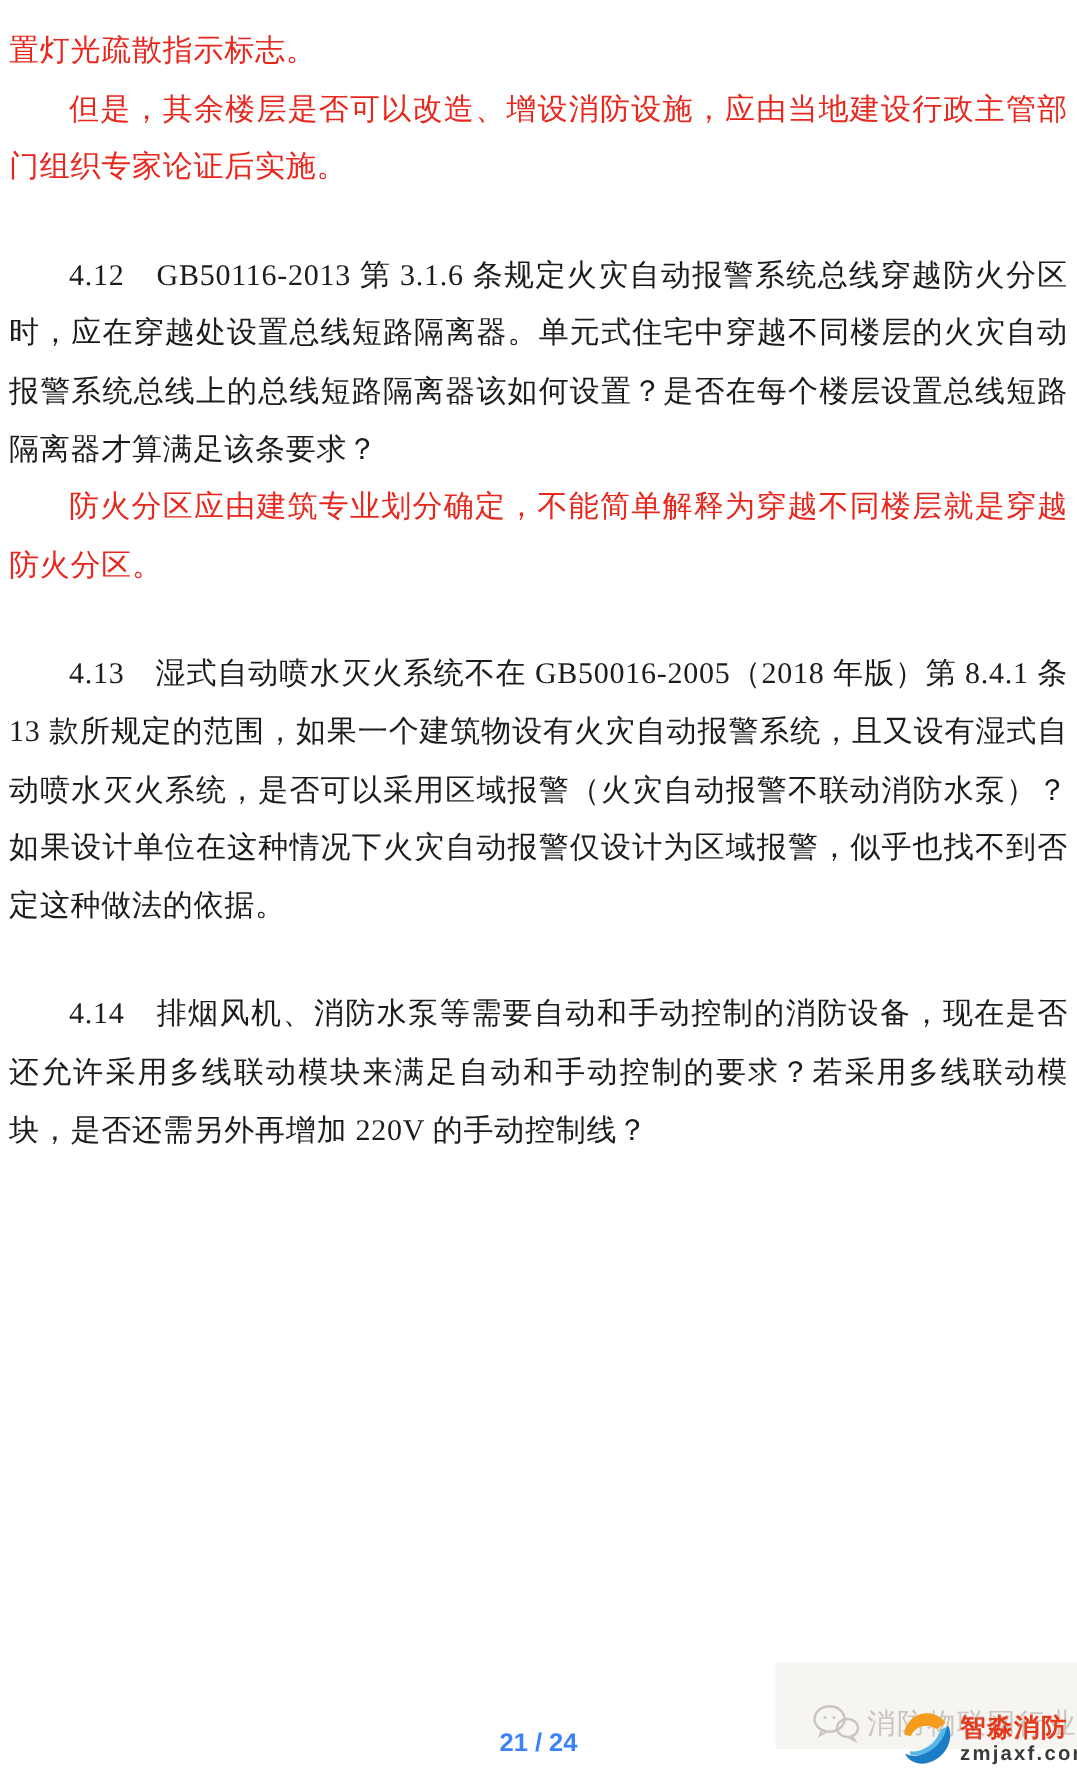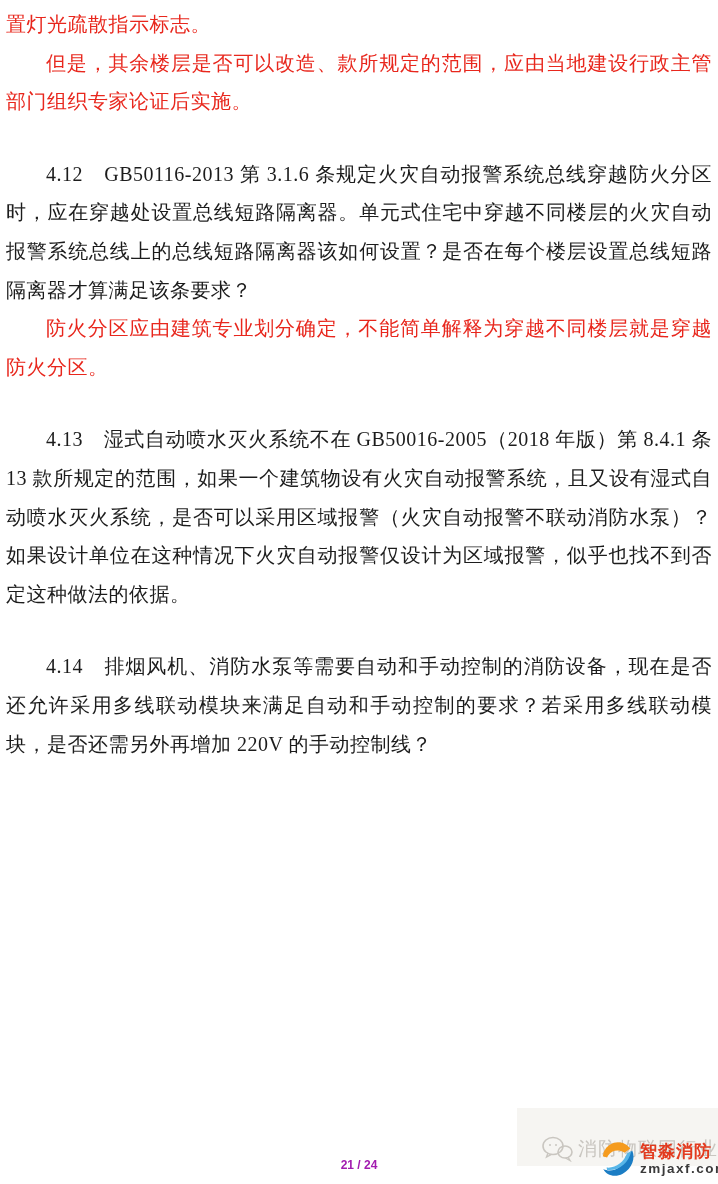--- a/index.html
+++ b/index.html
@@ -18,21 +18,21 @@
     position: relative;
     width: 718px;
     height: 1184px;
     background: #ffffff;
   }
   .content {
     position: absolute;
     top: 0;
     left: 0;
     right: 0;
-    padding: 5px 6px;
+    padding: 15px 6px;
   }
   .para {
     margin: 0;
     font-size: 20px;
     line-height: 38.6px;
     text-align: justify;
     letter-spacing: 0.5px;
     word-break: break-all;
   }
   .para.indent { text-indent: 2em; }
@@ -41,22 +41,22 @@
   .para.black { color: #1c1c1c; }
 
   .footer-page {
     position: absolute;
     bottom: 12px;
     left: 0;
     width: 100%;
     text-align: center;
     font-family: "Liberation Sans", sans-serif;
     font-weight: bold;
-    font-size: 12px;
-    color: #a21caf;
+    font-size: 17px;
+    color: #3b82f6;
   }
 
   
   .wm-bg {
     position: absolute;
     left: 517px;
     top: 1108px;
     right: 0;
     height: 58px;
     background: #f6f5f2;
@@ -99,21 +99,21 @@
     font-family: "Liberation Sans", sans-serif;
   }
 </style>
 </head>
 <body>
 
 <div class="page">
 
   <div class="content">
     <p class="para red">置灯光疏散指示标志。</p>
-    <p class="para red indent">但是，其余楼层是否可以改造、款所规定的范围，应由当地建设行政主管部门组织专家论证后实施。</p>
+    <p class="para red indent">但是，其余楼层是否可以改造、增设消防设施，应由当地建设行政主管部门组织专家论证后实施。</p>
     <p class="para black indent gap">4.12　GB50116-2013 第 3.1.6 条规定火灾自动报警系统总线穿越防火分区时，应在穿越处设置总线短路隔离器。单元式住宅中穿越不同楼层的火灾自动报警系统总线上的总线短路隔离器该如何设置？是否在每个楼层设置总线短路隔离器才算满足该条要求？</p>
     <p class="para red indent">防火分区应由建筑专业划分确定，不能简单解释为穿越不同楼层就是穿越防火分区。</p>
     <p class="para black indent gap">4.13　湿式自动喷水灭火系统不在 GB50016-2005（2018 年版）第 8.4.1 条 13 款所规定的范围，如果一个建筑物设有火灾自动报警系统，且又设有湿式自动喷水灭火系统，是否可以采用区域报警（火灾自动报警不联动消防水泵）？如果设计单位在这种情况下火灾自动报警仅设计为区域报警，似乎也找不到否定这种做法的依据。</p>
     <p class="para black indent gap">4.14　排烟风机、消防水泵等需要自动和手动控制的消防设备，现在是否还允许采用多线联动模块来满足自动和手动控制的要求？若采用多线联动模块，是否还需另外再增加 220V 的手动控制线？</p>
   </div>
 
   <div class="wm-bg"></div>
 
   <div class="wm-gray">
     <span style="display:inline-flex;">

